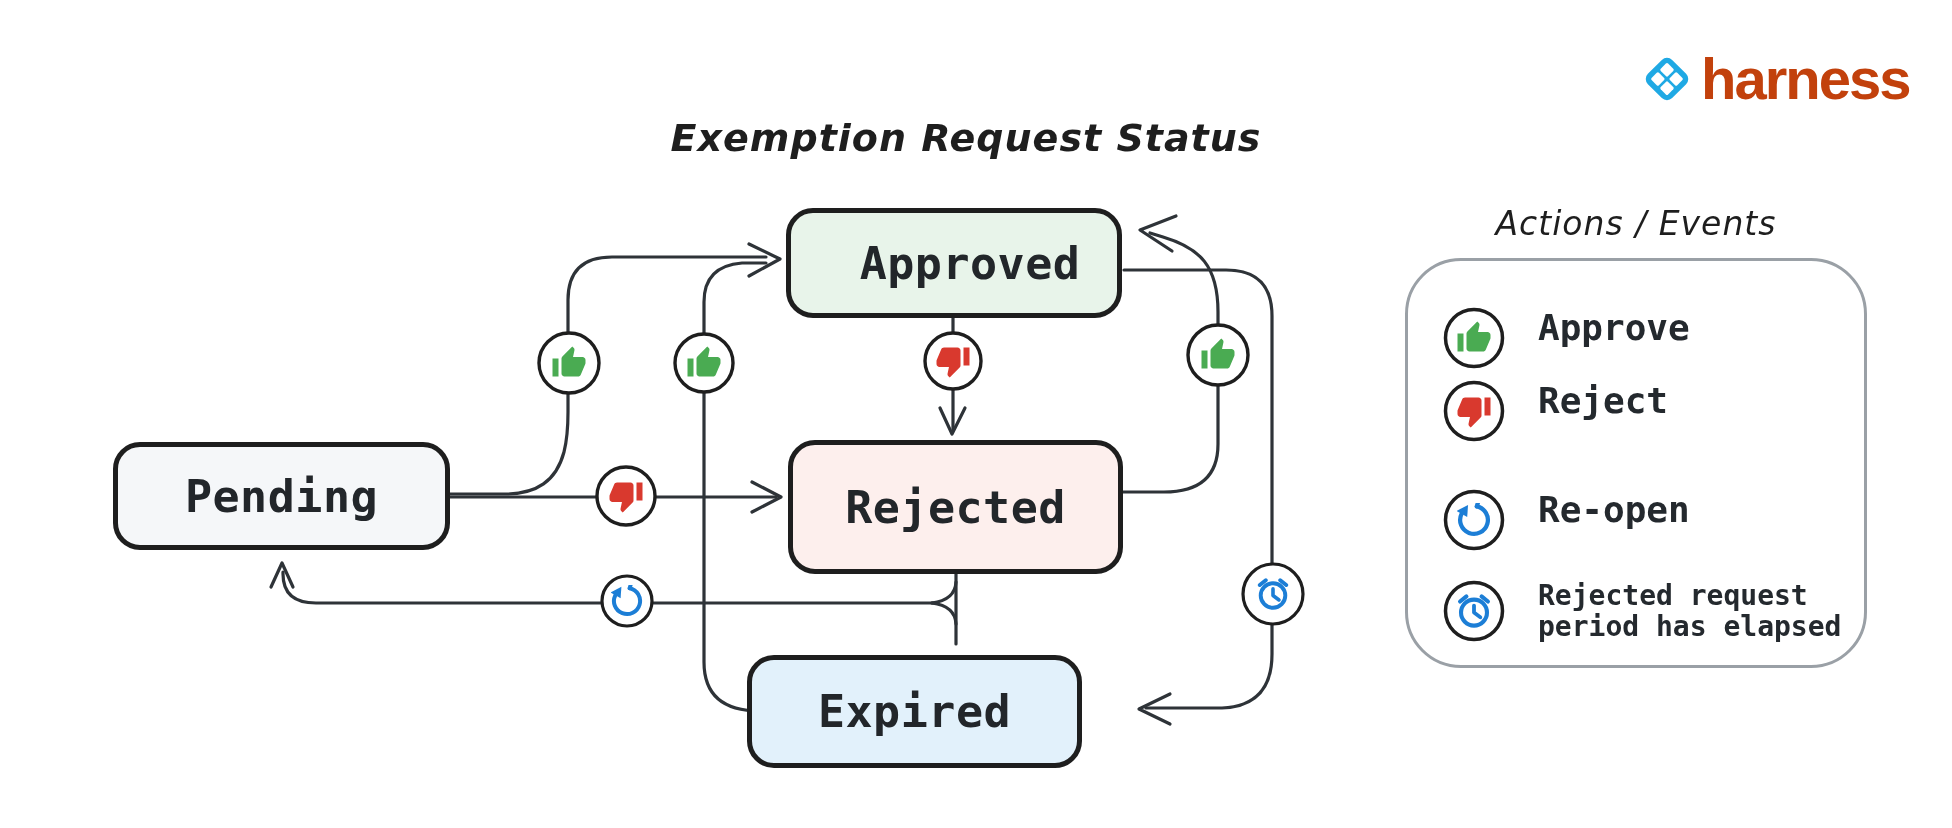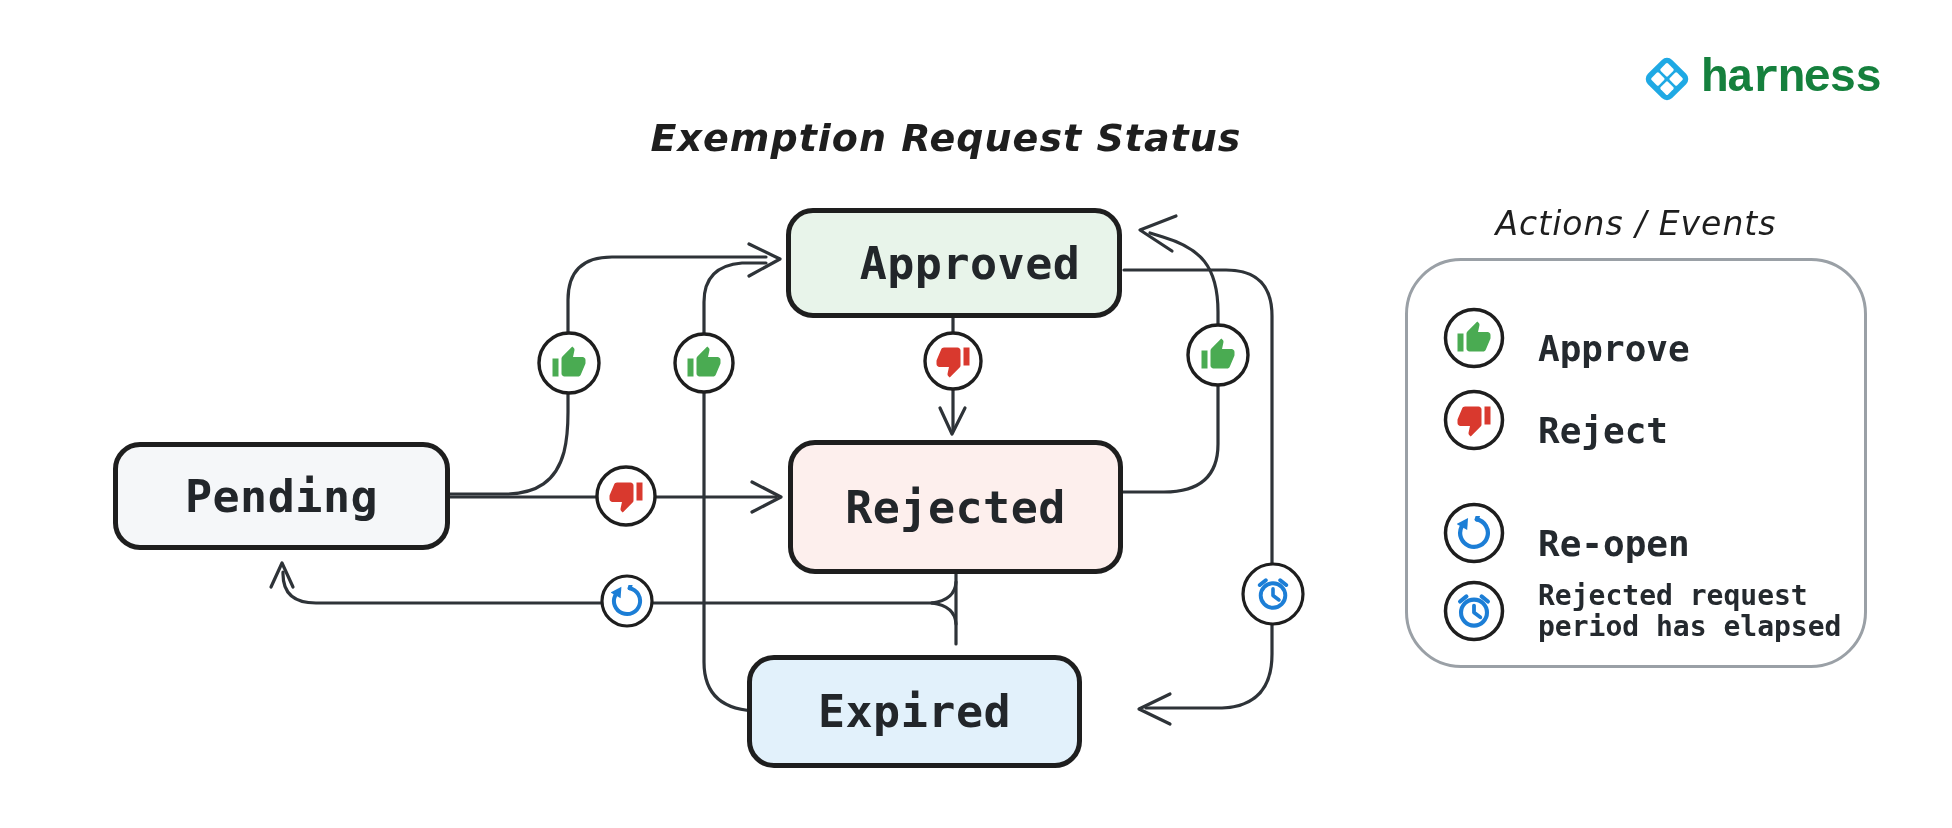--- a/index.html
+++ b/index.html
@@ -13,44 +13,44 @@
     border:5px solid #1e1e1e;border-radius:27px;
     display:flex;align-items:center;justify-content:center;
     font-family:"DejaVu Sans Mono",monospace;font-weight:bold;
     font-size:45px;color:#22262a;letter-spacing:0.5px;
   }
   .state-pending {left:113px;top:442px;width:337px;height:108px;background:#f5f7f9;text-align:center;}
   .state-approved{left:786px;top:208px;width:336px;height:110px;background:#e8f4ea;padding-left:32px;}
   .state-rejected{left:788px;top:440px;width:335px;height:134px;background:#fdefed;}
   .state-expired {left:747px;top:655px;width:335px;height:113px;background:#e2f1fb;}
   .diagram-title{
-    position:absolute;left:576px;top:116px;width:740px;text-align:center;
+    position:absolute;left:596px;top:116px;width:740px;text-align:center;
     font-style:italic;font-weight:700;font-size:38px;letter-spacing:1px;color:#1e1e1e;
   }
   .legend-title{
     position:absolute;left:1405px;top:204px;width:462px;text-align:center;
     font-style:italic;font-weight:400;font-size:33px;letter-spacing:1px;color:#1e1e1e;
   }
   .legend-panel{
     position:absolute;left:1405px;top:258px;width:462px;height:410px;box-sizing:border-box;
     border:3px solid #9aa0a6;border-radius:56px;background:#ffffff;
   }
-  .legend-row{position:absolute;display:flex;align-items:flex-end;gap:33px;left:1443px;height:62px;}
+  .legend-row{position:absolute;display:flex;align-items:flex-start;gap:33px;left:1443px;height:62px;}
   .legend-row.r1{top:307px;}
-  .legend-row.r2{top:389px;}
-  .legend-row.r3{top:502px;}
+  .legend-row.r2{top:380px;}
+  .legend-row.r3{top:489px;}
   .legend-row.r4{top:580px;}
   .legend-label{
     font-family:"DejaVu Sans Mono",monospace;font-weight:bold;font-size:36px;color:#24292e;white-space:nowrap;
   }
   .legend-label.small{font-size:28px;line-height:31px;}
   .brand{position:absolute;left:1641px;top:50px;display:flex;align-items:center;}
   .brand-word{
-    font-family:Liberation Mono, monospace;font-weight:bold;font-size:46px;
-    letter-spacing:-2px;color:#15803d;margin-left:8px;line-height:58px;
+    font-family:Liberation Sans, sans-serif;font-weight:bold;font-size:58px;
+    letter-spacing:-2px;color:#c2410c;margin-left:8px;line-height:58px;
   }
 </style>
 </head>
 <body>
 
 <svg class="wires" width="1952" height="828" viewBox="0 0 1952 828">
   <defs>
     <symbol id="ic-thumb-up" viewBox="0 0 24 24">
       <path d="M1 21h4V9H1v12zM23 10c0-1.1-.9-2-2-2h-6.31l.95-4.57.03-.32c0-.41-.17-.79-.44-1.06L14.17 1 7.59 7.59C7.22 7.95 7 8.45 7 9v10c0 1.1.9 2 2 2h9c.83 0 1.54-.5 1.84-1.22l3.02-7.05c.09-.23.14-.47.14-.73v-2z" fill="currentColor"></path>
     </symbol>

